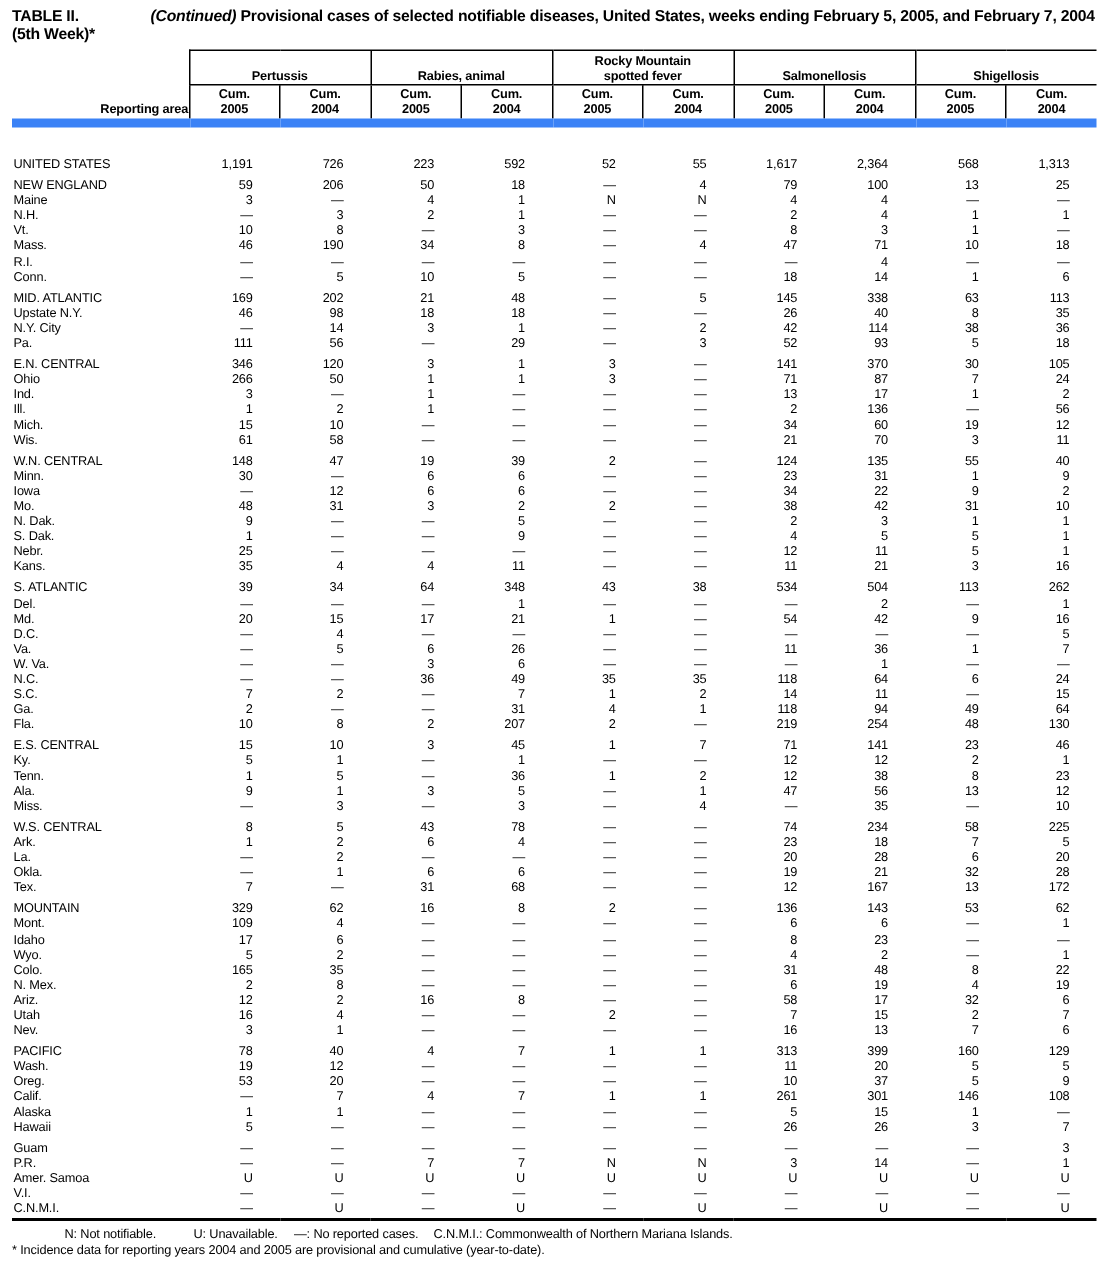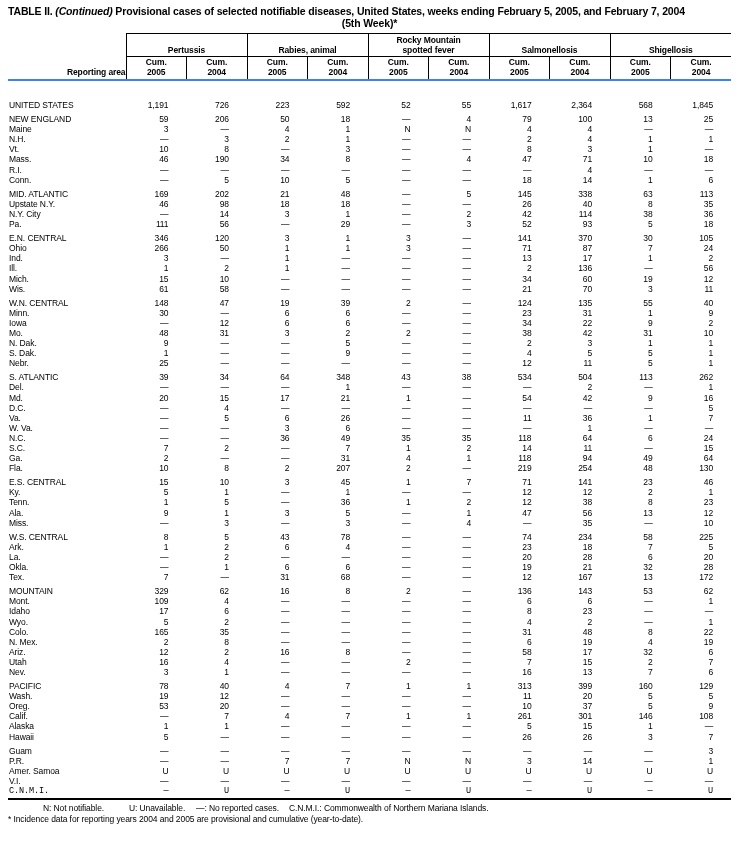--- a/index.html
+++ b/index.html
@@ -8,56 +8,56 @@
     font-family: "Liberation Sans", sans-serif; color: #000;
     -webkit-font-smoothing: antialiased;
   }
   .page { padding: 5px 8px 0 8px; }
 
   
   .title {
     font-size: 10.5px; font-weight: bold; line-height: 12px;
     letter-spacing: -0.15px; margin-bottom: 4px;
   }
-  .title .cont { font-style: italic; }
-  .title .week { display: block; text-align: center; }
+  .title .cont { font-style: italic; margin-left: 45px; }
+  .title .week { display: block; }
 
   
   table.main {
     border-collapse: collapse; table-layout: fixed; width: 723px;
   }
   col.c-area { width: 118px; }
   col.c-val  { width: 60.5px; }
 
   thead th { padding: 0; font-size: 8.5px; font-weight: bold; letter-spacing: -0.1px; }
   th.area-empty { border: none; }
   th.group {
     border-top: 1px solid #000;
     border-left: 1px solid #000;
     border-bottom: 1px solid #000;
     vertical-align: bottom; text-align: center;
     padding: 2px 1px 1px 1px; line-height: 9.5px; margin-left: 22px;
   }
-  tr.sub th { border-bottom: 2px solid #3b82f6; }
+  tr.sub th { border-bottom: 6px solid #3b82f6; }
   th.area-th { text-align: right; vertical-align: bottom; padding: 0 0 2px 1px; }
   th.sub {
     border-left: 1px solid #000;
     vertical-align: bottom; text-align: center;
     padding: 1px 0 2px 0; line-height: 9.5px;
   }
 
   tbody td {
     padding: 0; font-size: 8.5px; line-height: 10.1px;
     letter-spacing: -0.1px; white-space: nowrap;
   }
   tbody td.area { text-align: left; padding-left: 1px; }
   tbody td.val  { text-align: right; padding-right: 18px; }
   tbody tr.gap td { padding-top: 4px; }
   tbody tr:first-child td { padding-top: 19px; margin-top: 36px; }
-  tbody tr:last-child td { border-bottom: 2px solid #000; padding-bottom: 2px; font-family: Liberation Mono, monospace; }
+  tbody tr:last-child td { border-bottom: 2px solid #000; padding-bottom: 2px; }
 
   
   .legend {
     display: flex; font-size: 8.5px; letter-spacing: -0.1px;
     margin-top: 3px; line-height: 11px;
   }
   .legend span:nth-child(1) { width: 86px; padding-left: 35px; }
   .legend span:nth-child(2) { width: 67px; }
   .legend span:nth-child(3) { width: 93px; }
   .note { font-size: 8.5px; letter-spacing: -0.1px; line-height: 11px; }
@@ -161,21 +161,21 @@
           <td class="area">UNITED STATES</td>
           <td class="val">1,191</td>
           <td class="val">726</td>
           <td class="val">223</td>
           <td class="val">592</td>
           <td class="val">52</td>
           <td class="val">55</td>
           <td class="val">1,617</td>
           <td class="val">2,364</td>
           <td class="val">568</td>
-          <td class="val">1,845</td>
+          <td class="val">1,313</td>
         </tr>
         <tr class="gap">
           <td class="area">NEW ENGLAND</td>
           <td class="val">59</td>
           <td class="val">206</td>
           <td class="val">50</td>
           <td class="val">18</td>
           <td class="val">—</td>
           <td class="val">4</td>
           <td class="val">79</td>
@@ -474,20 +474,33 @@
           <td class="val">25</td>
           <td class="val">—</td>
           <td class="val">—</td>
           <td class="val">—</td>
           <td class="val">—</td>
           <td class="val">—</td>
           <td class="val">12</td>
           <td class="val">11</td>
           <td class="val">5</td>
           <td class="val">1</td>
+        </tr>
+        <tr>
+          <td class="area">Kans.</td>
+          <td class="val">35</td>
+          <td class="val">4</td>
+          <td class="val">4</td>
+          <td class="val">11</td>
+          <td class="val">—</td>
+          <td class="val">—</td>
+          <td class="val">11</td>
+          <td class="val">21</td>
+          <td class="val">3</td>
+          <td class="val">16</td>
         </tr>
         <tr class="gap">
           <td class="area">S. ATLANTIC</td>
           <td class="val">39</td>
           <td class="val">34</td>
           <td class="val">64</td>
           <td class="val">348</td>
           <td class="val">43</td>
           <td class="val">38</td>
           <td class="val">534</td>

